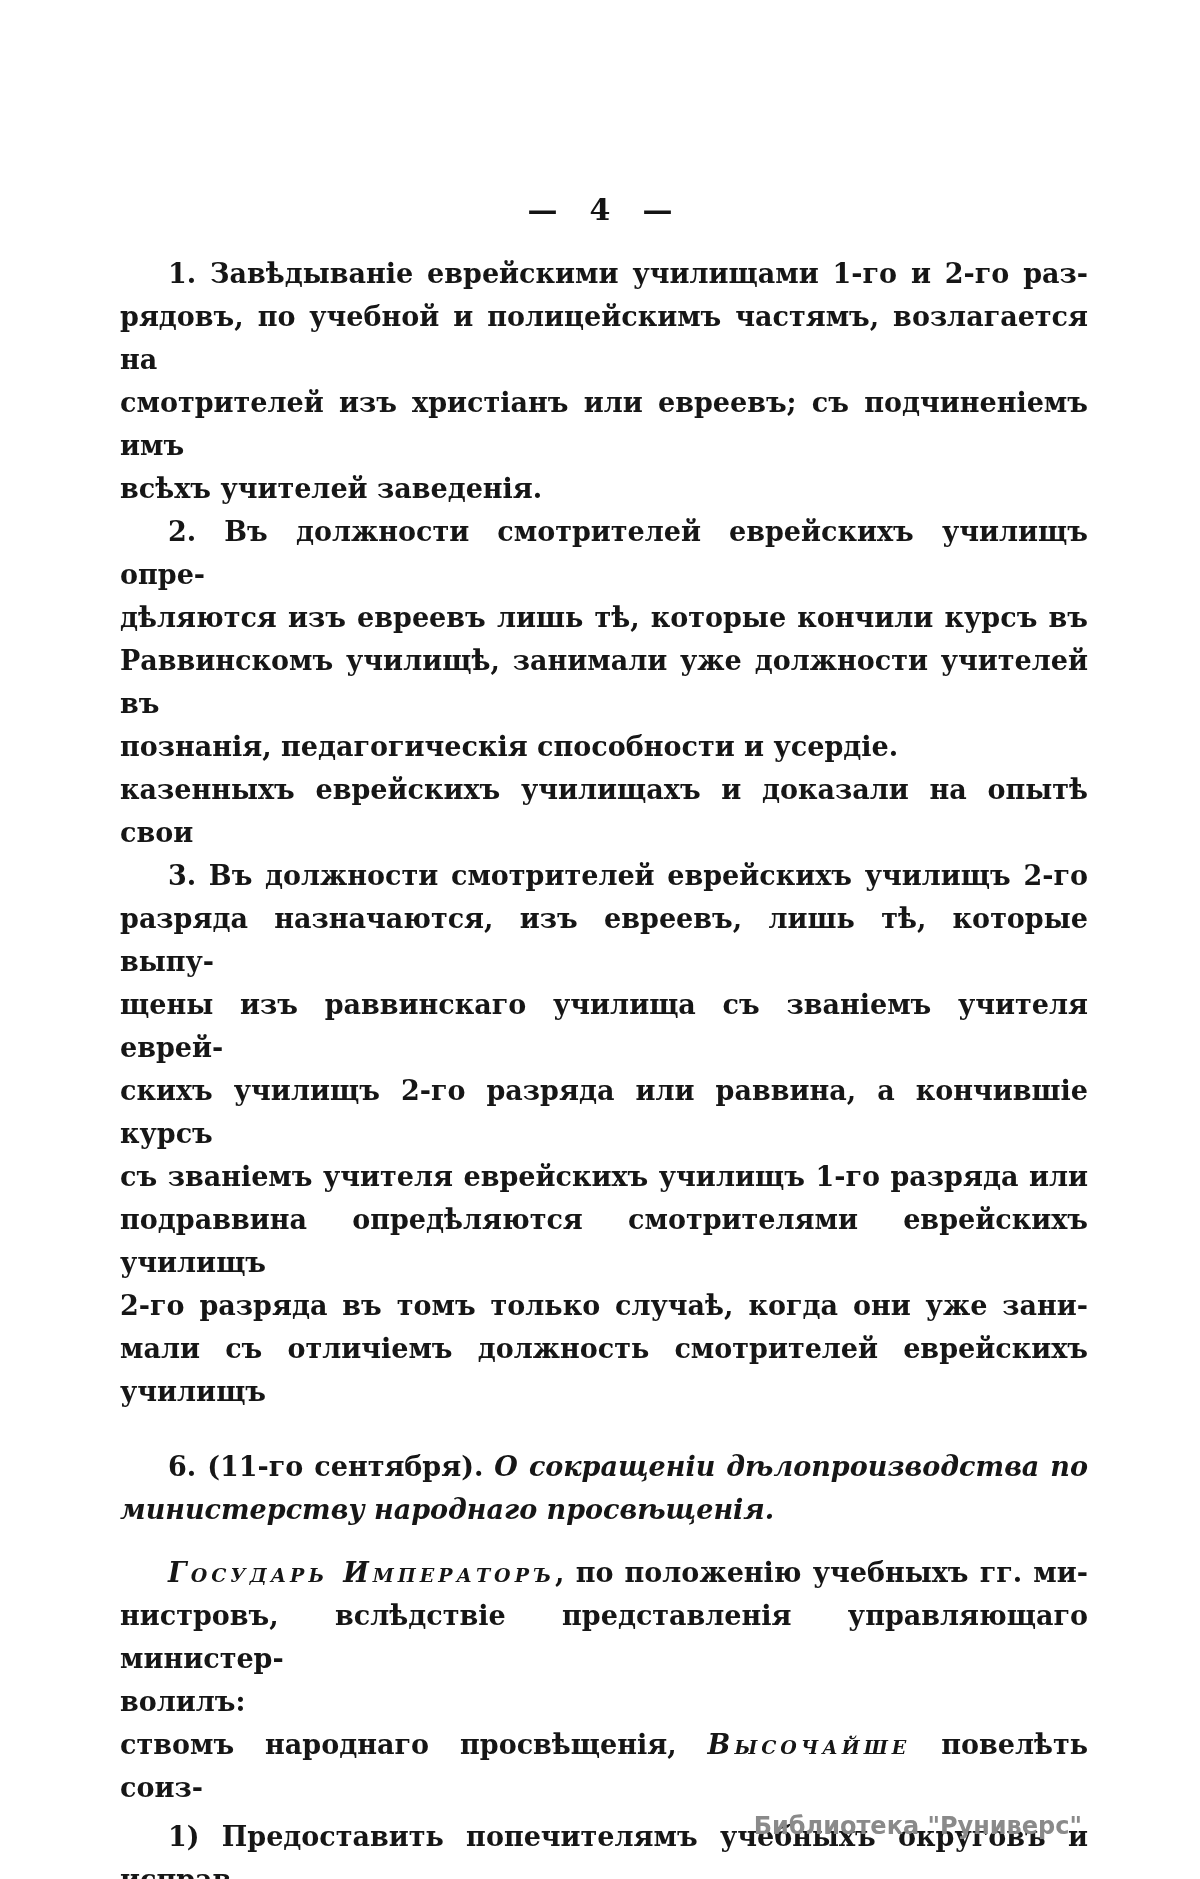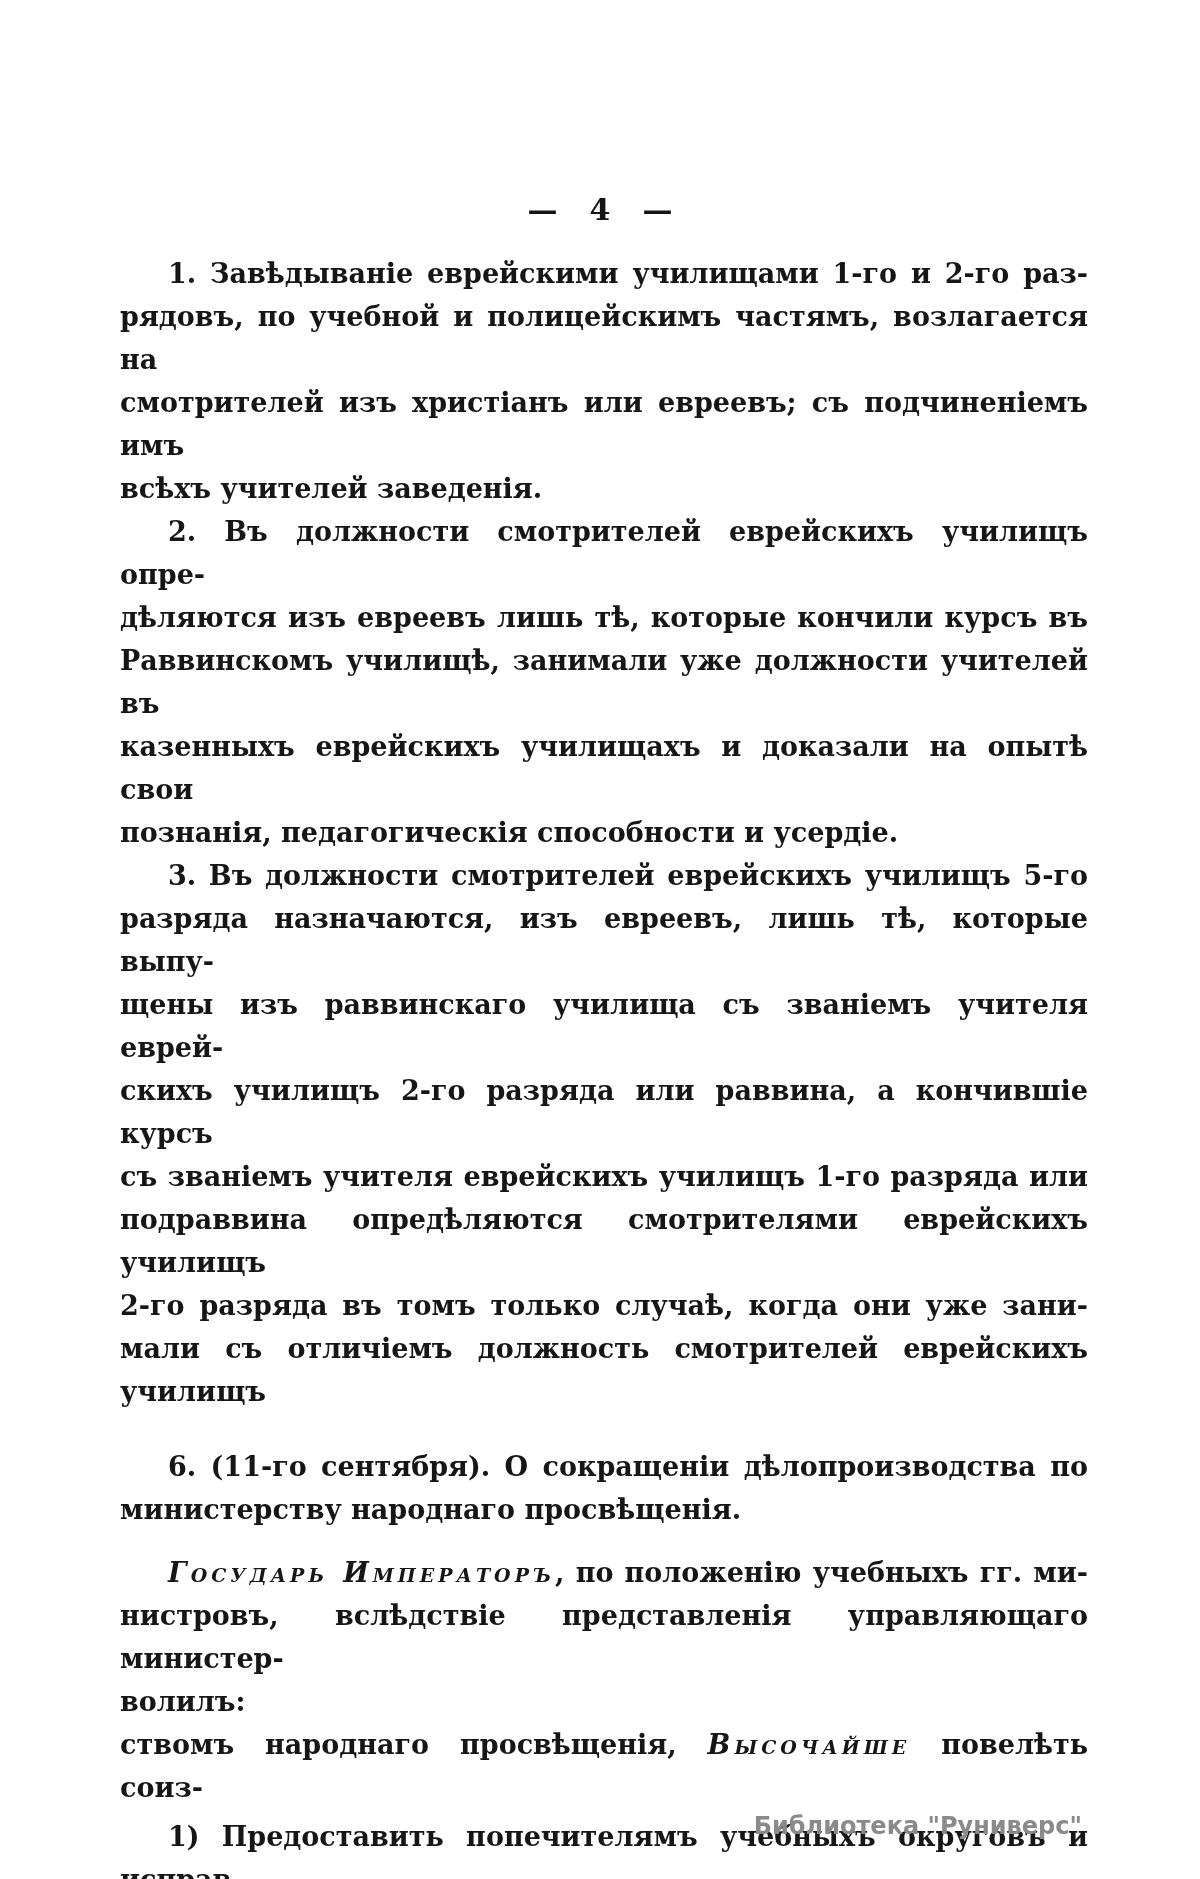--- a/index.html
+++ b/index.html
@@ -41,21 +41,21 @@
   }
   .para { margin: 0; }
   .para.sec-heading { margin-top: 32px; margin-bottom: 20px; }
   .para.p-num { margin-top: 6px; }
   .line {
     text-align: justify;
     text-align-last: justify;
   }
   .line.first { text-indent: 48px; }
   .line.end { text-align-last: left; }
-  .seg-i { }
+  .seg-i { font-style: italic; }
   .seg-sc { font-variant: small-caps; letter-spacing: 4px; font-style: italic; }
   .watermark {
     position: absolute;
     top: 1812px;
     right: 118px;
     font-family: "DejaVu Sans", sans-serif;
     font-weight: 700;
     font-size: 24px;
     color: #8a8a8a;
   }
@@ -73,25 +73,25 @@
       <div class="para">
         <div class="line first"><span>1. Завѣдываніе еврейскими училищами 1-го и 2-го раз-</span></div>
         <div class="line"><span>рядовъ, по учебной и полицейскимъ частямъ, возлагается на</span></div>
         <div class="line"><span>смотрителей изъ христіанъ или евреевъ; съ подчиненіемъ имъ</span></div>
         <div class="line end"><span>всѣхъ учителей заведенія.</span></div>
       </div>
       <div class="para">
         <div class="line first"><span>2. Въ должности смотрителей еврейскихъ училищъ опре-</span></div>
         <div class="line"><span>дѣляются изъ евреевъ лишь тѣ, которые кончили курсъ въ</span></div>
         <div class="line"><span>Раввинскомъ училищѣ, занимали уже должности учителей въ</span></div>
+        <div class="line end"><span>познанія, педагогическія способности и усердіе.</span></div>
         <div class="line"><span>казенныхъ еврейскихъ училищахъ и доказали на опытѣ свои</span></div>
-        <div class="line end"><span>познанія, педагогическія способности и усердіе.</span></div>
       </div>
       <div class="para">
-        <div class="line first"><span>3. Въ должности смотрителей еврейскихъ училищъ 5-го</span></div>
+        <div class="line first"><span>3. Въ должности смотрителей еврейскихъ училищъ 2-го</span></div>
         <div class="line"><span>разряда назначаются, изъ евреевъ, лишь тѣ, которые выпу-</span></div>
         <div class="line"><span>щены изъ раввинскаго училища съ званіемъ учителя еврей-</span></div>
         <div class="line"><span>скихъ училищъ 2-го разряда или раввина, а кончившіе курсъ</span></div>
         <div class="line"><span>съ званіемъ учителя еврейскихъ училищъ 1-го разряда или</span></div>
         <div class="line"><span>подраввина опредѣляются смотрителями еврейскихъ училищъ</span></div>
         <div class="line"><span>2-го разряда въ томъ только случаѣ, когда они уже зани-</span></div>
         <div class="line"><span>мали съ отличіемъ должность смотрителей еврейскихъ училищъ</span></div>
       </div>
       <div class="para sec-heading">
         <div class="line first"><span>6. (11-го сентября). </span><span class="seg-i">О сокращеніи дѣлопроизводства по</span></div>

